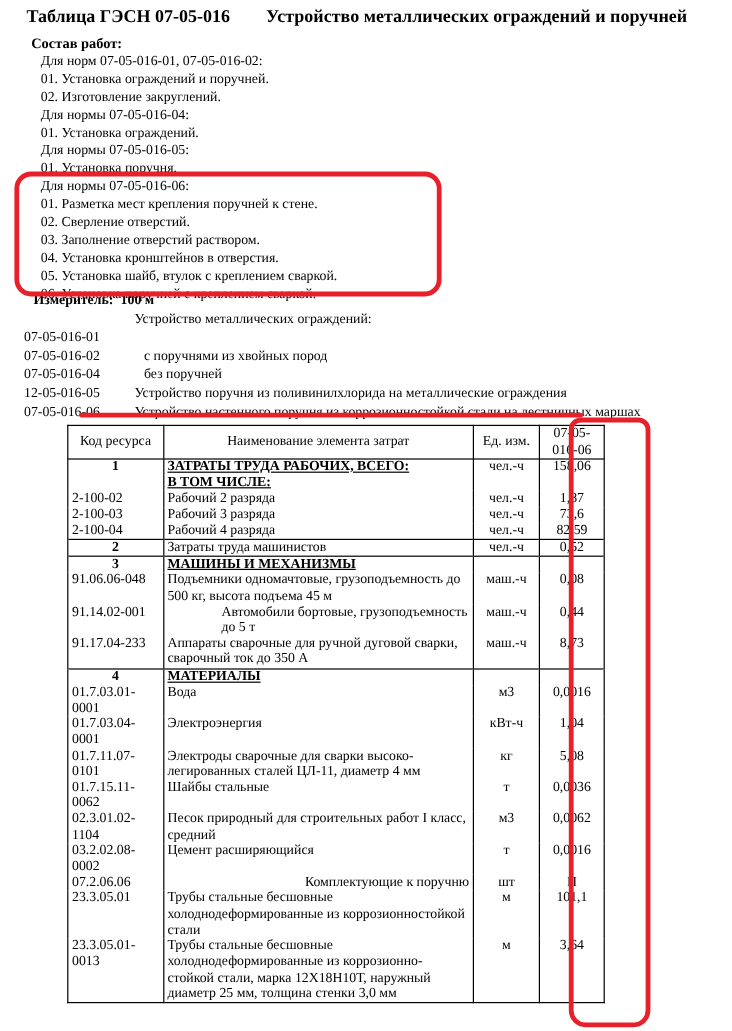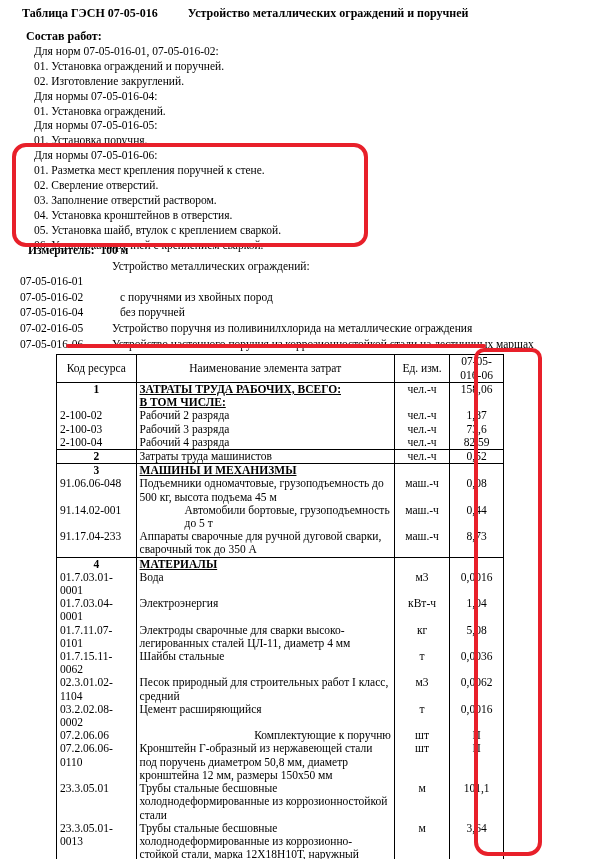--- a/index.html
+++ b/index.html
@@ -3,21 +3,21 @@
   <meta charset="utf-8">
   <style>
     html, body { margin: 0; padding: 0; background: #ffffff; }
     body {
       width: 610px; height: 859px; position: relative; overflow: hidden;
       font-family: "Liberation Serif", "DejaVu Serif", serif;
       color: #000; font-size: 11.5px;
     }
     .title {
       position: absolute; left: 22px; top: 6px;
-      font-weight: bold; font-size: 12px; white-space: nowrap;
+      font-weight: bold; font-size: 15px; white-space: nowrap;
     }
     .title .t2 { margin-left: 30px; }
     .composition { position: absolute; left: 26px; top: 29px; line-height: 14.9px; }
     .composition .head { font-weight: bold; font-size: 12px; }
     .composition .line { padding-left: 8px; white-space: nowrap; }
     .meter { position: absolute; left: 20px; top: 243px; line-height: 15.6px; width: 590px; }
     .meter .mhead { font-weight: bold; padding-left: 8px; }
     .meter .mhead span { margin-left: 6px; }
     .meter .row { display: flex; white-space: nowrap; align-items: center; }
     .meter .code { width: 92px; }
@@ -77,21 +77,21 @@
   </div>
   <div class="row">
     <span class="code">07-05-016-02</span>
       <span class="desc indent">с поручнями из хвойных пород</span>
   </div>
   <div class="row">
     <span class="code">07-05-016-04</span>
       <span class="desc indent">без поручней</span>
   </div>
   <div class="row">
-    <span class="code">07-02-016-05</span>
+    <span class="code">12-05-016-05</span>
       <span class="desc">Устройство поручня из поливинилхлорида на металлические ограждения</span>
   </div>
   <div class="row">
     <span class="code">07-05-016-06</span>
       <span class="desc">Устройство настенного поручня из коррозионностойкой стали на лестничных маршах</span>
   </div>
 </div>
 
 <table class="res">
   <thead>
@@ -200,26 +200,20 @@
         <td class="c3">т</td>
         <td class="c4">0,0016</td>
       </tr>
       <tr>
         <td class="c1">07.2.06.06</td>
         <td class="c2" style="white-space: pre-line; text-align: right;">Комплектующие к поручню</td>
         <td class="c3">шт</td>
         <td class="c4">П</td>
       </tr>
       <tr>
-        <td class="c1">07.2.06.06-0110</td>
-        <td class="c2" style="white-space: pre-line;">Кронштейн Г-образный из нержавеющей стали под поручень диаметром 50,8 мм, диаметр кронштейна 12 мм, размеры 150х50 мм</td>
-        <td class="c3">шт</td>
-        <td class="c4">П</td>
-      </tr>
-      <tr>
         <td class="c1">23.3.05.01</td>
         <td class="c2" style="white-space: pre-line;">Трубы стальные бесшовные холоднодеформированные из коррозионностойкой стали</td>
         <td class="c3">м</td>
         <td class="c4">101,1</td>
       </tr>
       <tr class="last">
         <td class="c1">23.3.05.01-0013</td>
         <td class="c2" style="white-space: pre-line;">Трубы стальные бесшовные холоднодеформированные из коррозионно-стойкой стали, марка 12Х18Н10Т, наружный диаметр 25 мм, толщина стенки 3,0 мм</td>
         <td class="c3">м</td>
         <td class="c4">3,64</td>

